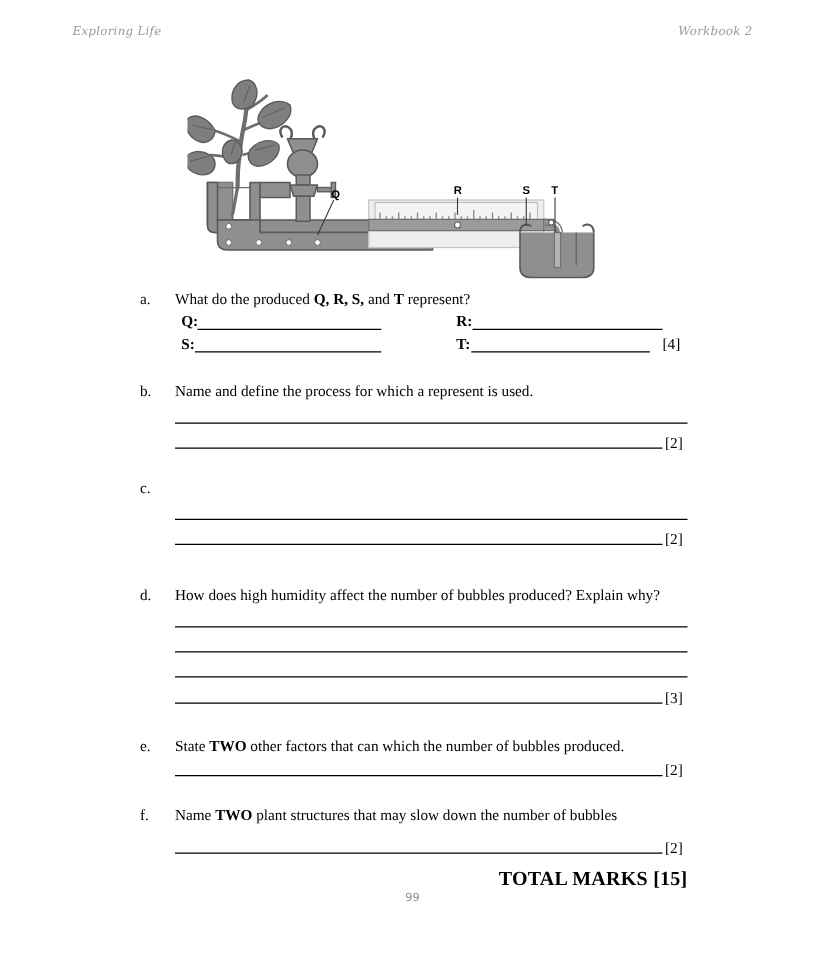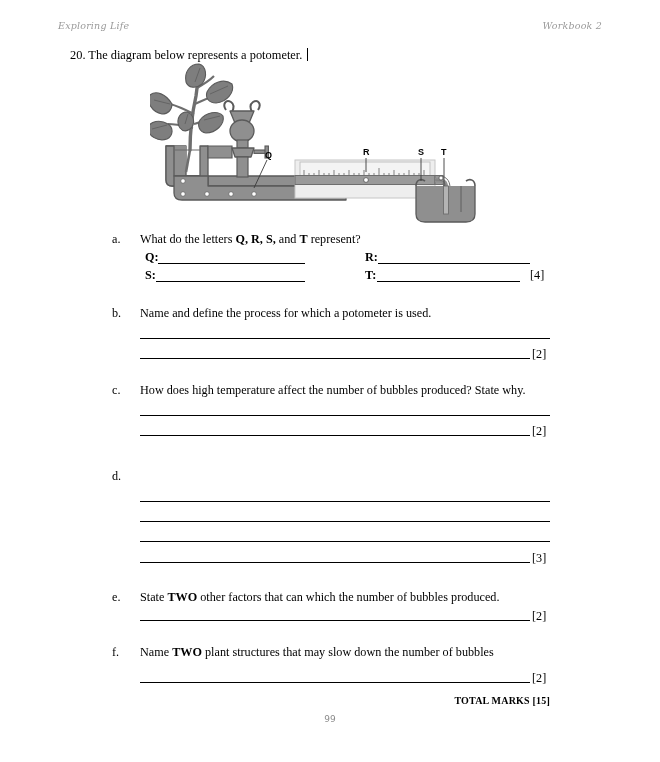--- a/index.html
+++ b/index.html
@@ -109,21 +109,21 @@
   
   .afield {
     position: absolute;
     font-size: 12.2px;
   }
   .afield .k { font-weight: bold; }
 
   .total {
     position: absolute;
     right: 110px;
-    font-size: 10px;
+    font-size: 16px;
     font-weight: bold;
     letter-spacing: 0.2px;
     white-space: nowrap;
   }
 
   .pageno {
     position: absolute;
     left: 0;
     width: 660px;
     text-align: center;
@@ -135,23 +135,20 @@
 </head>
 <body>
 
 <div class="page">
 
   <div class="run-head">
     <span class="left">Exploring Life</span>
     <span class="right">Workbook 2</span>
   </div>
 
-  <div class="q-stem">
-    <span>20. The diagram below represents a potometer.</span><span class="caret"></span>
-  </div>
 
   <div class="figure">
     <svg width="330" height="170" viewBox="0 0 330 170" xmlns="http://www.w3.org/2000/svg">
       <defs>
         <g id="leafshape">
           <path d="M0,0 C 10,-11 30,-15 42,-8 C 34,4 14,9 0,0 Z" fill="#7e7e7e" stroke="#5a5a5a" stroke-width="1.2" stroke-linejoin="round"></path>
         </g>
       </defs>
 
       <g>
@@ -305,21 +302,21 @@
 
         <line x1="294" y1="96" x2="294" y2="124" stroke="#3a3a3a" stroke-width="0.9"></line>
         <text class="lbl" x="291" y="93">T</text>
       </g>
     </svg>
   </div>
 
   <div class="qpart" style="top:232px;">
     <div class="qtext">
       <span class="qlet">a.</span>
-      <span>What do the letters </span><b>Q, R, S,</b><span> and </span><b>T</b><span> represent?</span>
+      <span>What do the produced </span><b>Q, R, S,</b><span> and </span><b>T</b><span> represent?</span>
     </div>
   </div>
 
   <div class="afield" style="left:145px; top:250px;">
     <span class="k">Q:</span>
   </div>
   <div class="rule" style="left:158px; top:263px; width:147px;"></div>
 
   <div class="afield" style="left:365px; top:250px;">
     <span class="k">R:</span>
@@ -333,40 +330,40 @@
 
   <div class="afield" style="left:365px; top:268px;">
     <span class="k">T:</span>
   </div>
   <div class="rule" style="left:377px; top:281px; width:143px;"></div>
   <div class="marks" style="left:530px; top:268px;">[4]</div>
 
   <div class="qpart" style="top:306px;">
     <div class="qtext">
       <span class="qlet">b.</span>
-      <span>Name and define the process for which a potometer is used.</span>
+      <span>Name and define the process for which a represent is used.</span>
     </div>
   </div>
   <div class="rule" style="left:140px; top:338px; width:410px;"></div>
   <div class="rule" style="left:140px; top:358px; width:390px;"></div>
   <div class="marks" style="left:532px; top:347px;">[2]</div>
 
   <div class="qpart" style="top:383px;">
     <div class="qtext">
       <span class="qlet">c.</span>
-      <span>How does high temperature affect the number of bubbles produced? State why.</span>
     </div>
   </div>
   <div class="rule" style="left:140px; top:415px; width:410px;"></div>
   <div class="rule" style="left:140px; top:435px; width:390px;"></div>
   <div class="marks" style="left:532px; top:424px;">[2]</div>
 
   <div class="qpart" style="top:469px;">
     <div class="qtext">
       <span class="qlet">d.</span>
+      <span>How does high humidity affect the number of bubbles produced? Explain why?</span>
     </div>
   </div>
   <div class="rule" style="left:140px; top:501px; width:410px;"></div>
   <div class="rule" style="left:140px; top:521px; width:410px;"></div>
   <div class="rule" style="left:140px; top:541px; width:410px;"></div>
   <div class="rule" style="left:140px; top:562px; width:390px;"></div>
   <div class="marks" style="left:532px; top:551px;">[3]</div>
 
   <div class="qpart" style="top:590px;">
     <div class="qtext">

